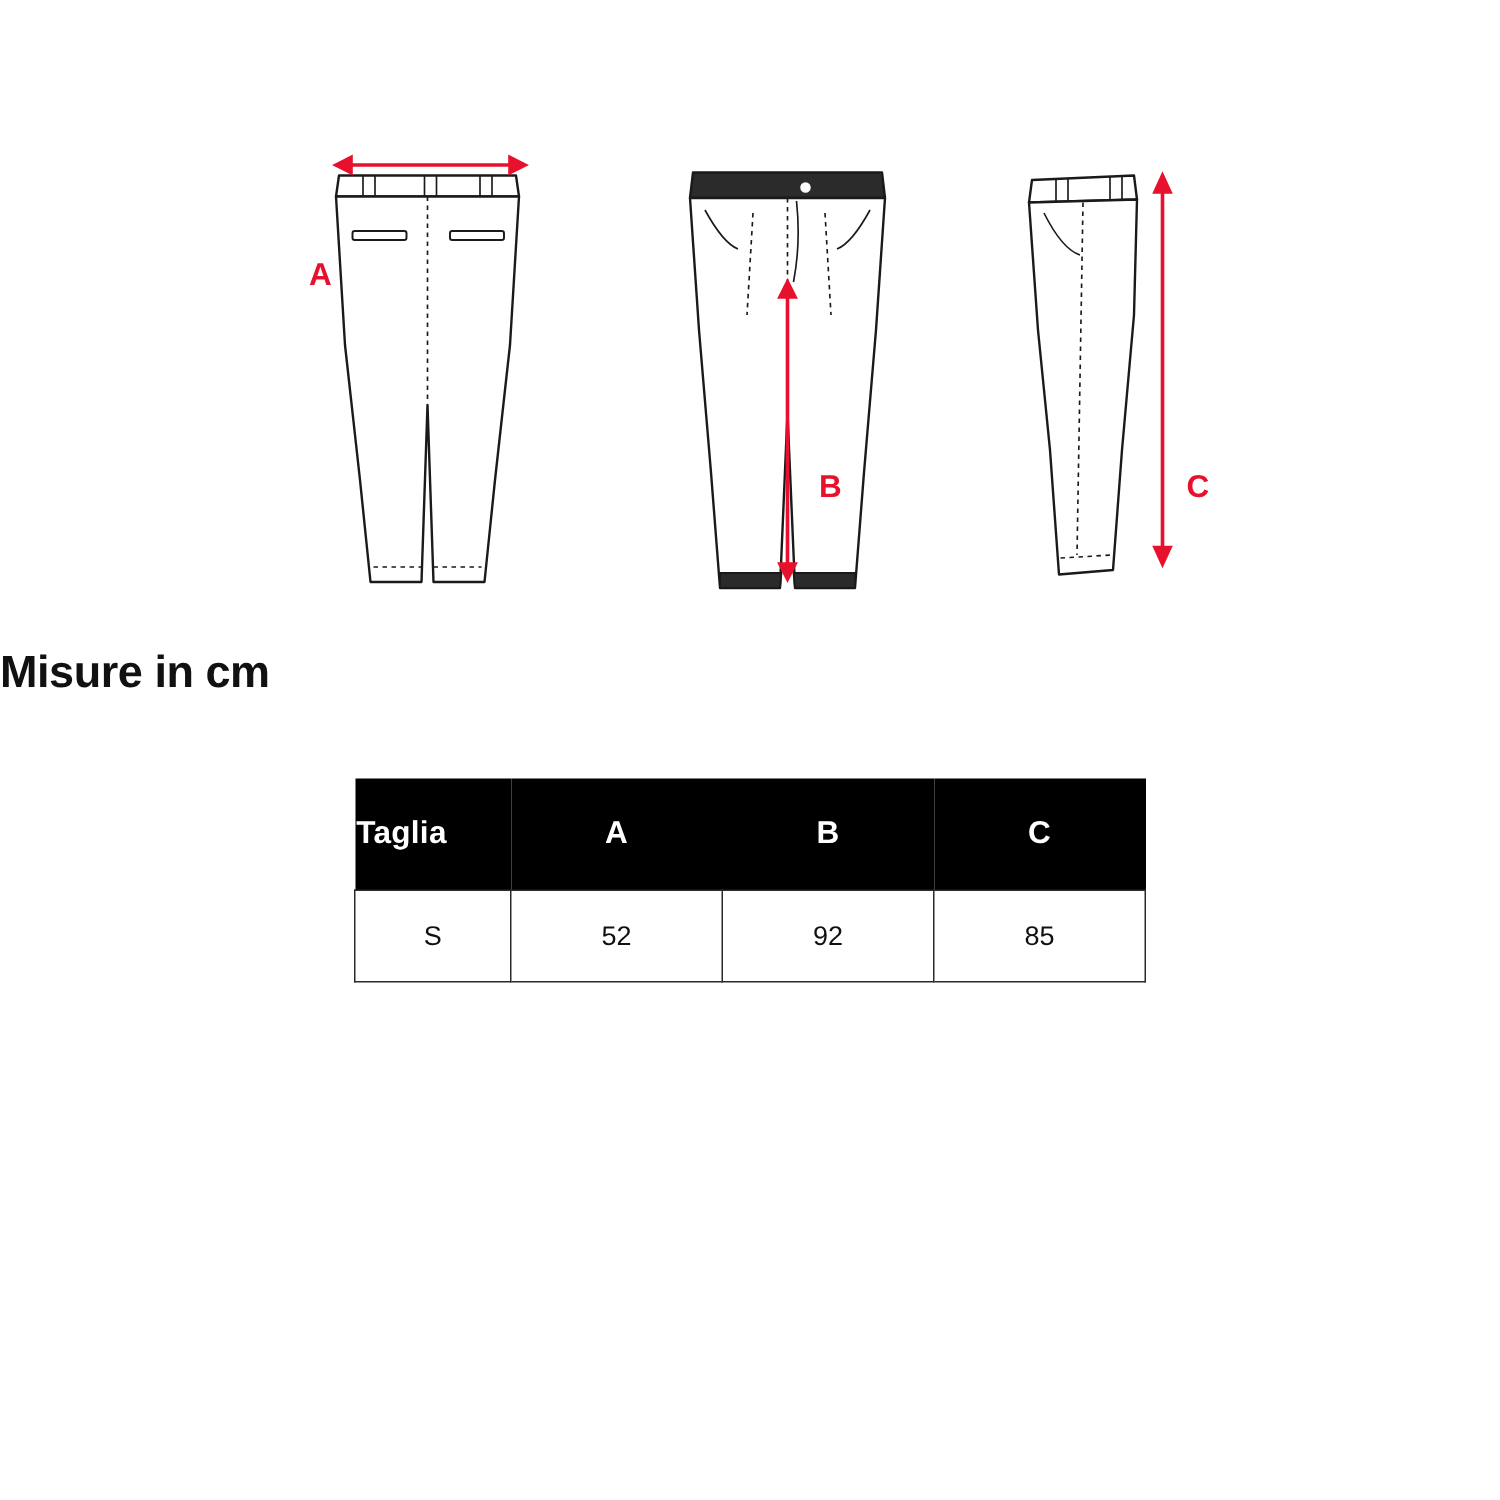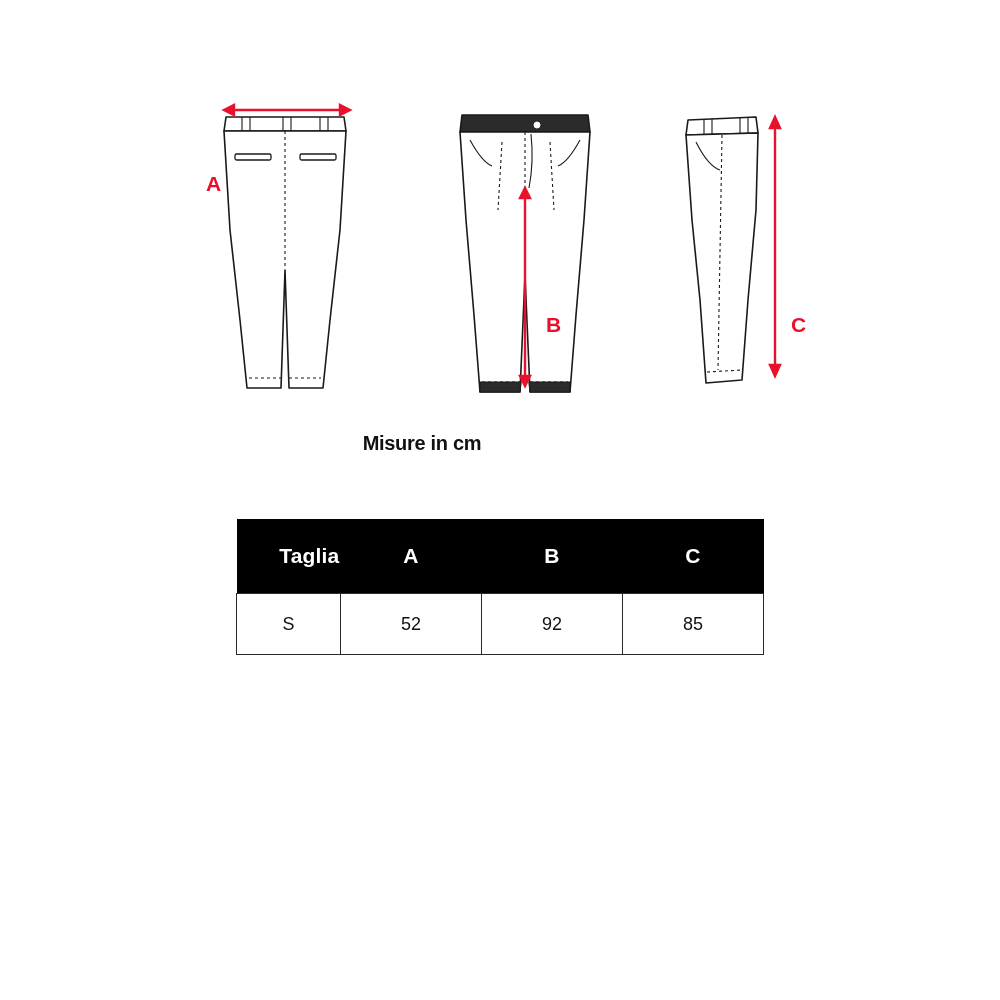--- a/index.html
+++ b/index.html
@@ -43,22 +43,22 @@
   }
   .lbl-a { left: 206px; top: 102px; }
   .lbl-b { left: 546px; top: 243px; }
   .lbl-c { left: 791px; top: 243px; }
 
   .caption {
     position: absolute;
     top: 432px;
     left: 0;
     width: 844px;
-    text-align: center;
-    font-size: 20px;
+    text-align: left;
+    font-size: 30px;
     font-weight: bold;
     letter-spacing: -0.3px;
     color: #111111;
   }
 
   .table-wrap {
     position: absolute;
     top: 519px;
     left: 236px;
     width: 528px;
@@ -71,21 +71,21 @@
   table.size-table th {
     background: #000000;
     color: #ffffff;
     font-size: 21px;
     font-weight: bold;
     height: 72px;
     text-align: center;
     border: none;
     letter-spacing: 0.2px;
   }
-  table.size-table th.col-taglia { width: 102px; text-align: right; }
+  table.size-table th.col-taglia { width: 102px; text-align: left; }
   table.size-table td {
     background: #ffffff;
     color: #111111;
     font-size: 18px;
     height: 58px;
     text-align: center;
     border: 1px solid #2b2b2b;
     font-weight: normal;
   }
   table.size-table tr td:first-child { border-left: 1px solid #2b2b2b; }

